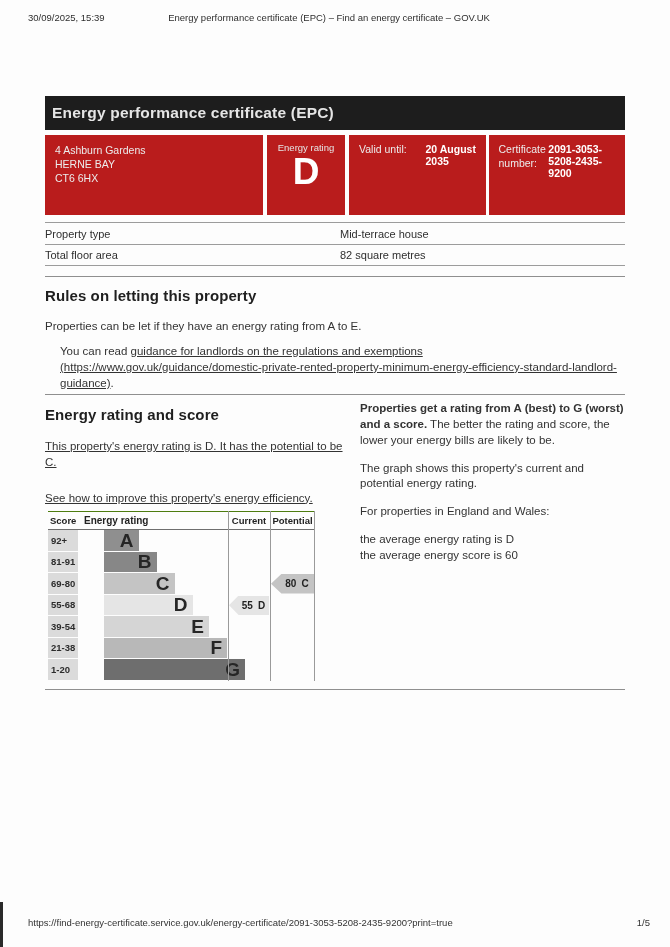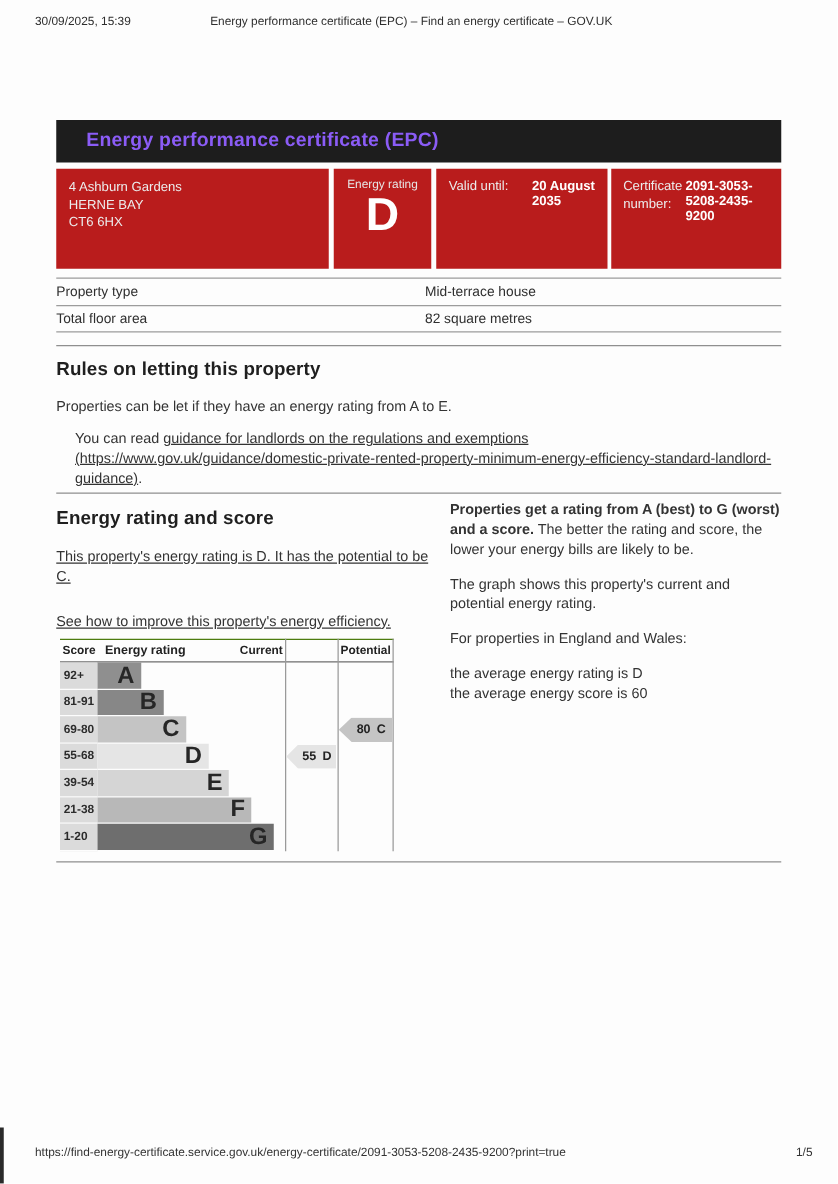--- a/index.html
+++ b/index.html
@@ -12,22 +12,22 @@
   
   .top-meta { position:absolute; top:12px; left:28px; right:17px; height:14px;
     font-size:9.5px; color:#2e2e2e; }
   .doc-title { position:absolute; left:46%; transform:translateX(-50%); white-space:nowrap;padding-left:27px; }
   .footer { position:absolute; top:917px; left:28px; right:20px; font-size:9.5px; color:#333; }
   .footer .pg { position:absolute; right:0; top:0; }
   .scan-edge { position:absolute; left:0; top:902px; width:3px; height:45px; background:#2a2a2a; }
 
   
   .banner { position:absolute; top:96px; left:45px; width:580px; height:34px;
-    background:#1d1d1d; color:#8b5cf6; display:flex; align-items:center;
-    padding-left:24px; font-size:15.5px; font-weight:bold; letter-spacing:.2px; }
+    background:#1d1d1d; color:#e5e5e5; display:flex; align-items:center;
+    padding-left:7px; font-size:15.5px; font-weight:bold; letter-spacing:.2px; }
 
   
   .summary { position:absolute; top:135px; left:45px; width:580px; height:80px; display:flex; gap:4px; }
   .blk { background:#b91c1c; color:#ececec; }
   .addr { width:218px; padding:9px 0 0 10px; font-size:10.5px; line-height:1.33; }
   .rating-cell { width:78px; text-align:center; padding-top:7px; }
   .rating-label { font-size:9.5px; color:#e6e6e6; }
   .rating-letter { font-size:37px; font-weight:bold; color:#ffffff; line-height:1.05; }
   .validity { flex:1; display:flex; flex-direction:row; gap:3px; }
   .v-row { flex:1; display:flex; padding:8px 0 0 10px; font-size:10.5px; }
@@ -57,22 +57,22 @@
   .col-right p:first-child { margin-top:0; }
 
   
   .chart { position:absolute; top:511px; left:48px; width:267px; height:170px; }
   .ch-header { display:flex; height:19px; align-items:center;
     border-top:1px solid #4d7c0f; border-bottom:1px solid #6e6e6e;
     font-weight:bold; color:#222; }
   .ch-score-h { width:30px; font-size:9.5px; padding-left:2px; }
   .ch-rating-h { flex:1; font-size:10px; padding-left:6px; }
   .ch-cur-h { width:42px; font-size:9.5px; text-align:center; }
-  .ch-pot-h { width:45px; font-size:9.5px; text-align:center;margin-left:40px; }
-  .ch-row { display:flex; height:21.5px; }
+  .ch-pot-h { width:45px; font-size:9.5px; text-align:center; }
+  .ch-row { display:flex; height:21.5px;gap:26px; }
   .ch-score { width:30px; background:#dbdbdb; font-size:9.5px; font-weight:bold;
     color:#2c2c2c; display:flex; align-items:center; padding-left:3px;
     border-bottom:1px solid #fdfdfd; }
   .ch-track { width:150px; position:relative; }
   .ch-bar { height:20.5px; display:flex; align-items:center; justify-content:flex-end;
     padding-right:5px; }
   .ch-letter { font-size:19px; font-weight:bold; color:#262626; line-height:1; }
   .vline { position:absolute; top:0; width:1px; height:170px; background:#9a9a9a; }
   .arrow { position:absolute; height:19.5px; display:flex; align-items:center;
     justify-content:center; padding-left:9px; font-size:10px; font-weight:bold; color:#222;

